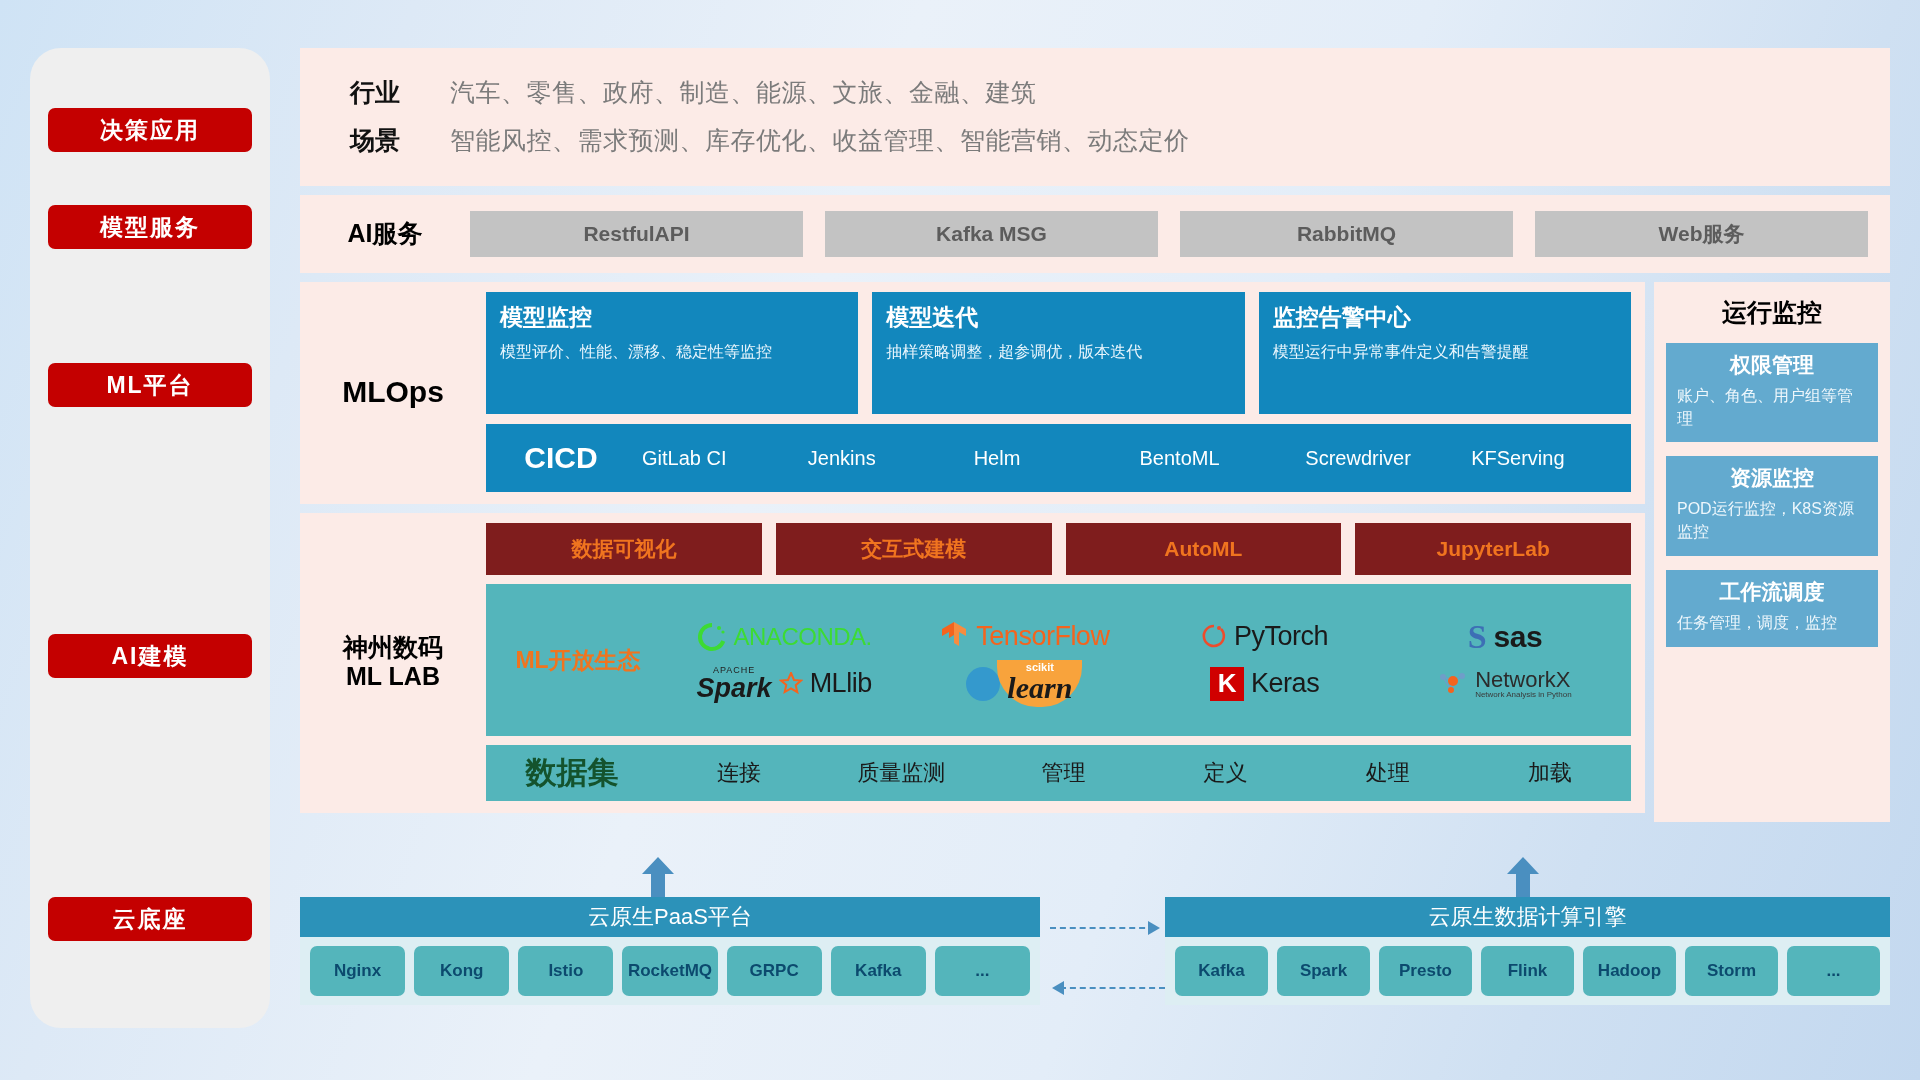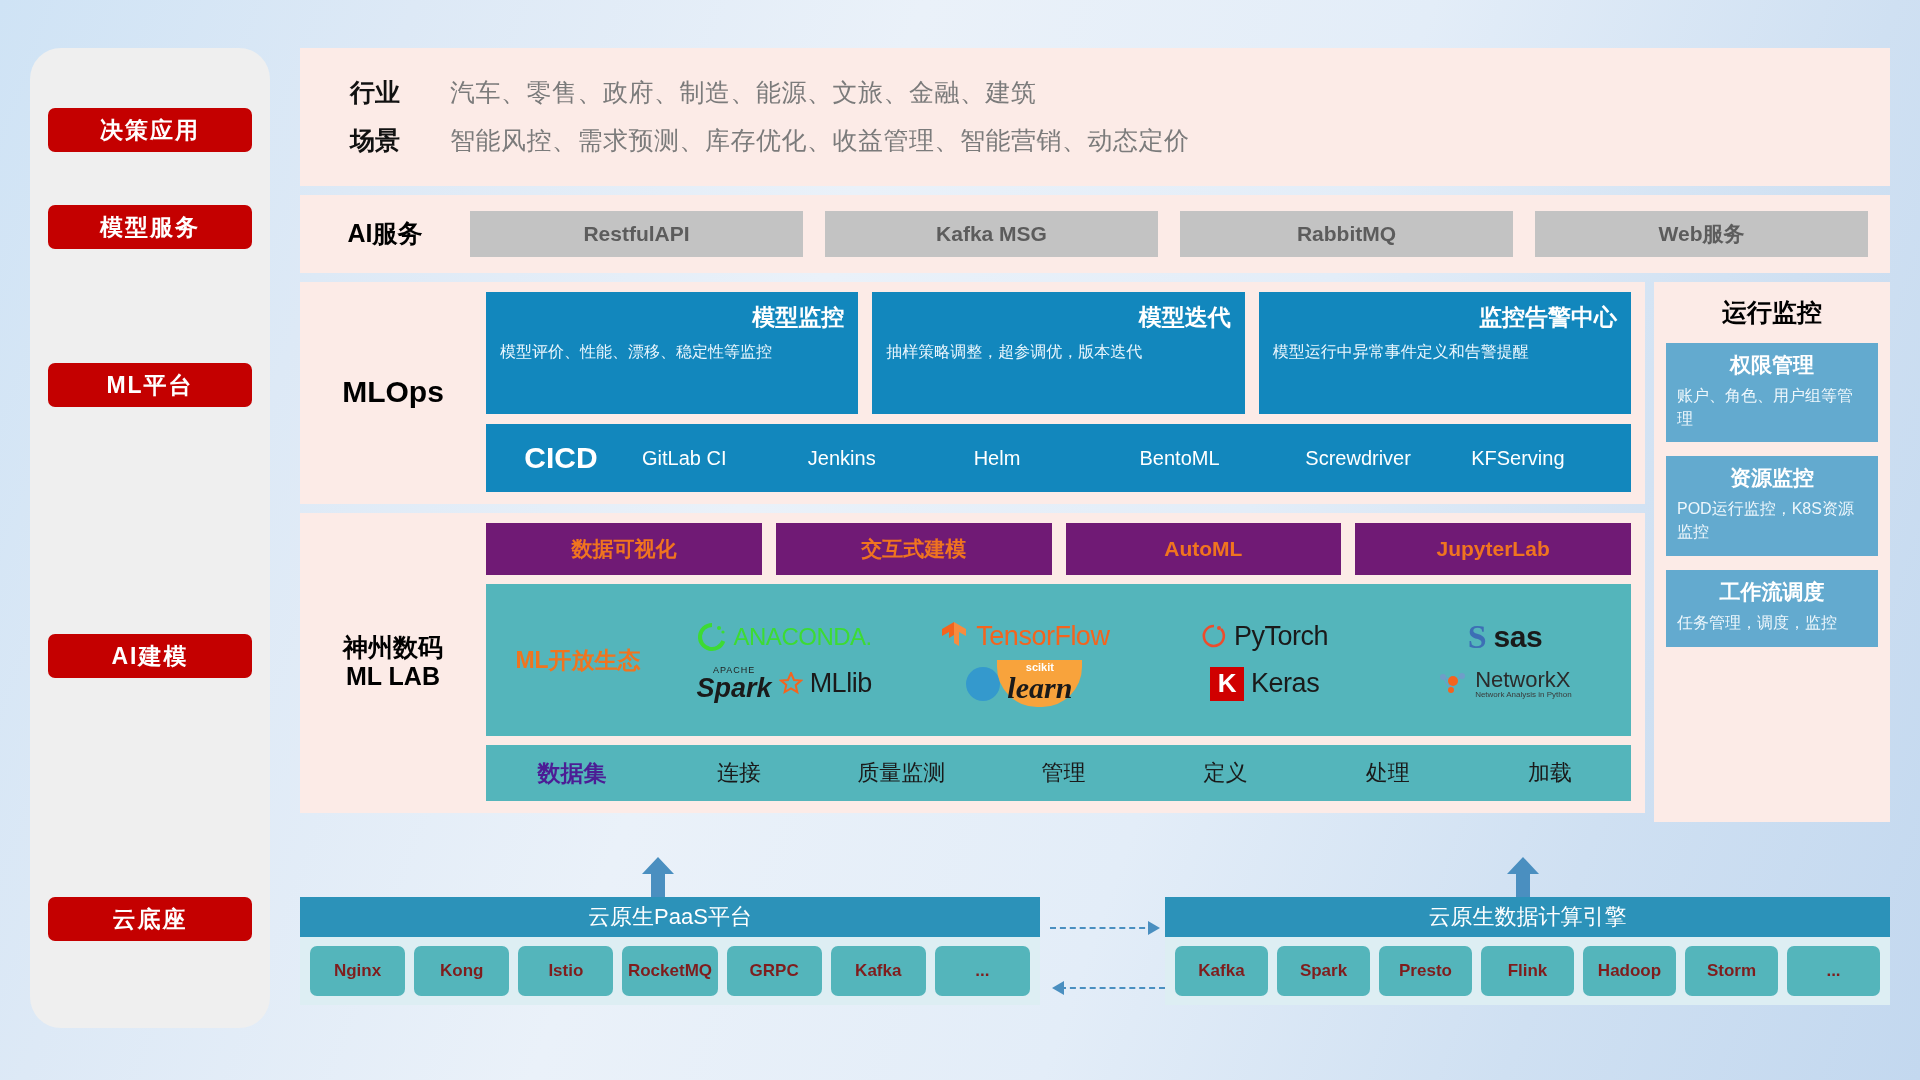--- a/index.html
+++ b/index.html
@@ -58,42 +58,42 @@
   #mid-left { width: 1345px; }
   
   #band-mlops { display: flex; align-items: center; padding: 10px 14px 12px 0; }
   #band-mlops .row-label { width: 186px; min-width: 186px; font-size: 30px; }
   .mlops-col { flex: 1; }
   .mlops-cards { display: flex; gap: 14px; }
   .mlops-card {
     flex: 1; background: #1287bd; color: #fff;
     padding: 10px 14px 14px 14px; min-height: 122px;
   }
-  .mlops-card h4 { font-size: 23px; text-align: right; margin-bottom: 8px; font-weight: bold; }
+  .mlops-card h4 { font-size: 23px; text-align: left; margin-bottom: 8px; font-weight: bold; }
   .mlops-card p { font-size: 16px; line-height: 1.42; color: #eaf6fd; }
   .cicd-bar {
     margin-top: 10px; background: #1287bd; height: 68px;
     display: flex; align-items: center; overflow: hidden;
   }
   .cicd-title {
     width: 150px; min-width: 150px; text-align: center;
     color: #fff; font-size: 30px; font-weight: bold;
   }
   .cicd-items { flex: 1; display: flex; }
   .cicd-item {
     flex: 1; color: #fff; font-size: 20px;
     padding-left: 6px; line-height: 1.05;
   }
   
   #band-model { display: flex; align-items: center; padding: 10px 14px 12px 0; }
   #band-model .row-label { width: 186px; min-width: 186px; }
   .model-col { flex: 1; }
   .tool-row { display: flex; gap: 14px; }
   .tool-chip {
-    flex: 1; height: 52px; background: #701a75;
+    flex: 1; height: 52px; background: #7f1d1d;
     display: flex; align-items: center; justify-content: center;
     color: #f0741f; font-size: 21px; font-weight: bold;
   }
   .eco-bar {
     margin-top: 9px; background: #54b5bb; height: 152px;
     display: flex; align-items: center; padding: 12px 6px;
   }
   .eco-title {
     width: 172px; min-width: 172px; text-align: center;
     color: #f0741f; font-size: 23px; font-weight: bold;
@@ -103,21 +103,21 @@
     grid-template-rows: 1fr 1fr; align-items: center; justify-items: center;
   }
   .logo { display: flex; align-items: center; gap: 7px; }
   .logo-txt { font-size: 27px; letter-spacing: -.5px; }
   .ds-bar {
     margin-top: 9px; background: #54b5bb; height: 56px;
     display: flex; align-items: center;
   }
   .ds-title {
     width: 172px; min-width: 172px; text-align: center;
-    color: #4c1d95; font-size: 23px; font-weight: bold;
+    color: #14532d; font-size: 31px; font-weight: bold;
   }
   .ds-items { flex: 1; display: flex; }
   .ds-item { flex: 1; text-align: center; color: #1a1a1a; font-size: 22px; }
   
   #mid-right { width: 236px; background: #fcebe7; padding: 14px 12px 16px 12px; }
   #mid-right h3 { text-align: center; font-size: 25px; font-weight: bold; color: #000; margin-bottom: 14px; }
   .ops-card { background: #63aacf; color: #fff; padding: 8px 11px 12px 11px; margin-bottom: 14px; }
   .ops-card h4 { text-align: center; font-size: 21px; font-weight: bold; margin-bottom: 6px; }
   .ops-card p { font-size: 16px; line-height: 1.42; color: #eef7fc; }
   
@@ -126,21 +126,21 @@
   .cloud-head {
     background: #2c92b9; color: #fff; font-size: 22px;
     height: 40px; display: flex; align-items: center; justify-content: center;
   }
   .cloud-body {
     background: #ddeef3; display: flex; gap: 9px; padding: 9px 10px;
   }
   .cloud-chip {
     flex: 1; height: 50px; background: #54b5bb; border-radius: 7px;
     display: flex; align-items: center; justify-content: center; text-align: center;
-    color: #7f1d1d; font-size: 17px; font-weight: bold; line-height: 1.1; padding: 0 2px;
+    color: #0c4a6e; font-size: 17px; font-weight: bold; line-height: 1.1; padding: 0 2px;
   }
   .up-arrow { position: absolute; width: 36px; height: 40px; }
   .dash { position: absolute; height: 0; border-top: 2px dashed #4a8fc0; }
 </style>
 </head>
 <body>
 
 <div id="layer-rail">
   <div class="rail-chip" style="top:60px">决策应用</div>
   <div class="rail-chip" style="top:157px">模型服务</div>

